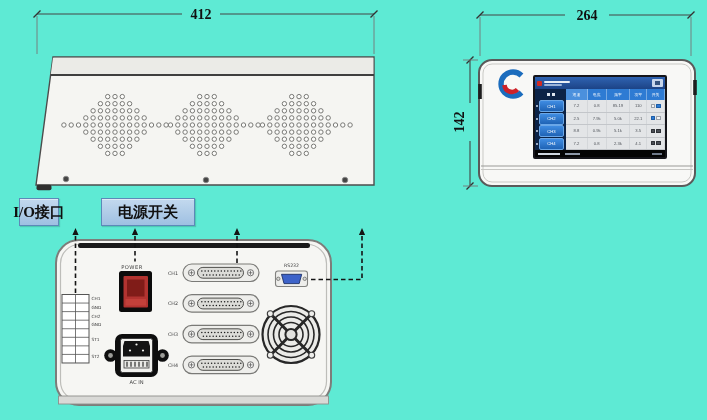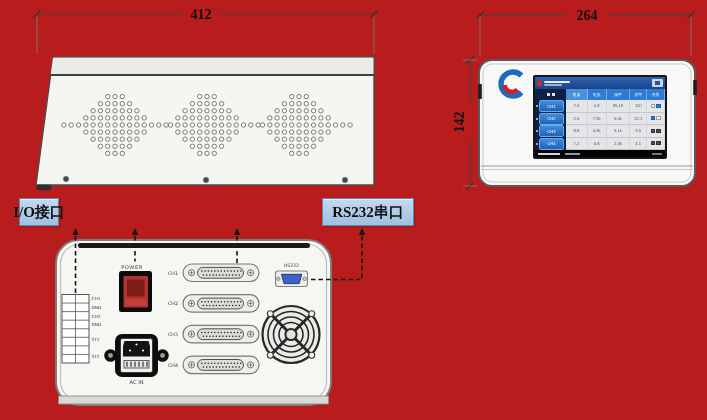--- a/index.html
+++ b/index.html
@@ -1,16 +1,16 @@
 <!DOCTYPE html>
 <html><head>
 <meta charset="utf-8">
 <style>
   html,body{margin:0;padding:0;background:#fff;}
-  .stage{position:relative;width:707px;height:420px;background:#b91c1c;overflow:hidden;
+  .stage{position:relative;width:707px;height:420px;background:#5eead4;overflow:hidden;
          font-family:"Liberation Sans","DejaVu Sans",sans-serif;text-decoration:underline;}
   svg{position:absolute;left:0;top:0;}
   .dimtext{font-family:"Liberation Serif","DejaVu Serif",serif;font-weight:bold;
            font-size:14px;fill:#111;}
   .ptext{font-family:"DejaVu Sans",sans-serif;fill:#3d3d3d;}
   
   .callout{position:absolute;height:28px;box-sizing:border-box;
     background:linear-gradient(#c3d9ee,#9fc0e2);
     border:1.5px solid #5d89b8;box-shadow:inset 0 1px 0 #ddeaf6,1px 1px 1px rgba(0,0,0,.15);
     display:flex;align-items:center;justify-content:center;
@@ -498,21 +498,21 @@
       <path d="M75.5,236 V293" stroke-dasharray="4.5 3"></path>
       <path d="M135,236 V261.5" stroke-dasharray="4.5 3"></path>
       <path d="M237,236 V263" stroke-dasharray="4.5 3"></path>
       <path d="M362,236 V279.5 H309.5" stroke-dasharray="4.5 3"></path>
       <path d="M75.5,228 L72.4,235 H78.6 Z M135,228 L131.9,235 H138.1 Z M237,228 L233.9,235 H240.1 Z M362,228 L358.9,235 H365.1 Z" fill="#141414" stroke="none"></path>
     </g>
   </g>
 </svg>
 
 <div class="callout" style="left:19px;top:198px;width:40px;">I/O接口</div>
-<div class="callout" style="left:322px;top:198px;width:92px;">RS232串口</div>
+<div class="callout" style="left:101px;top:198px;width:94px;">电源开关</div>
 
 <div class="screen">
   <div class="scr-head">
     <span class="scr-logo"></span>
     <span class="brandbars">
           <i class="bbar1"></i>
           <i class="bbar2"></i>
         </span>
     <span class="scr-hicon">
           <i></i>

